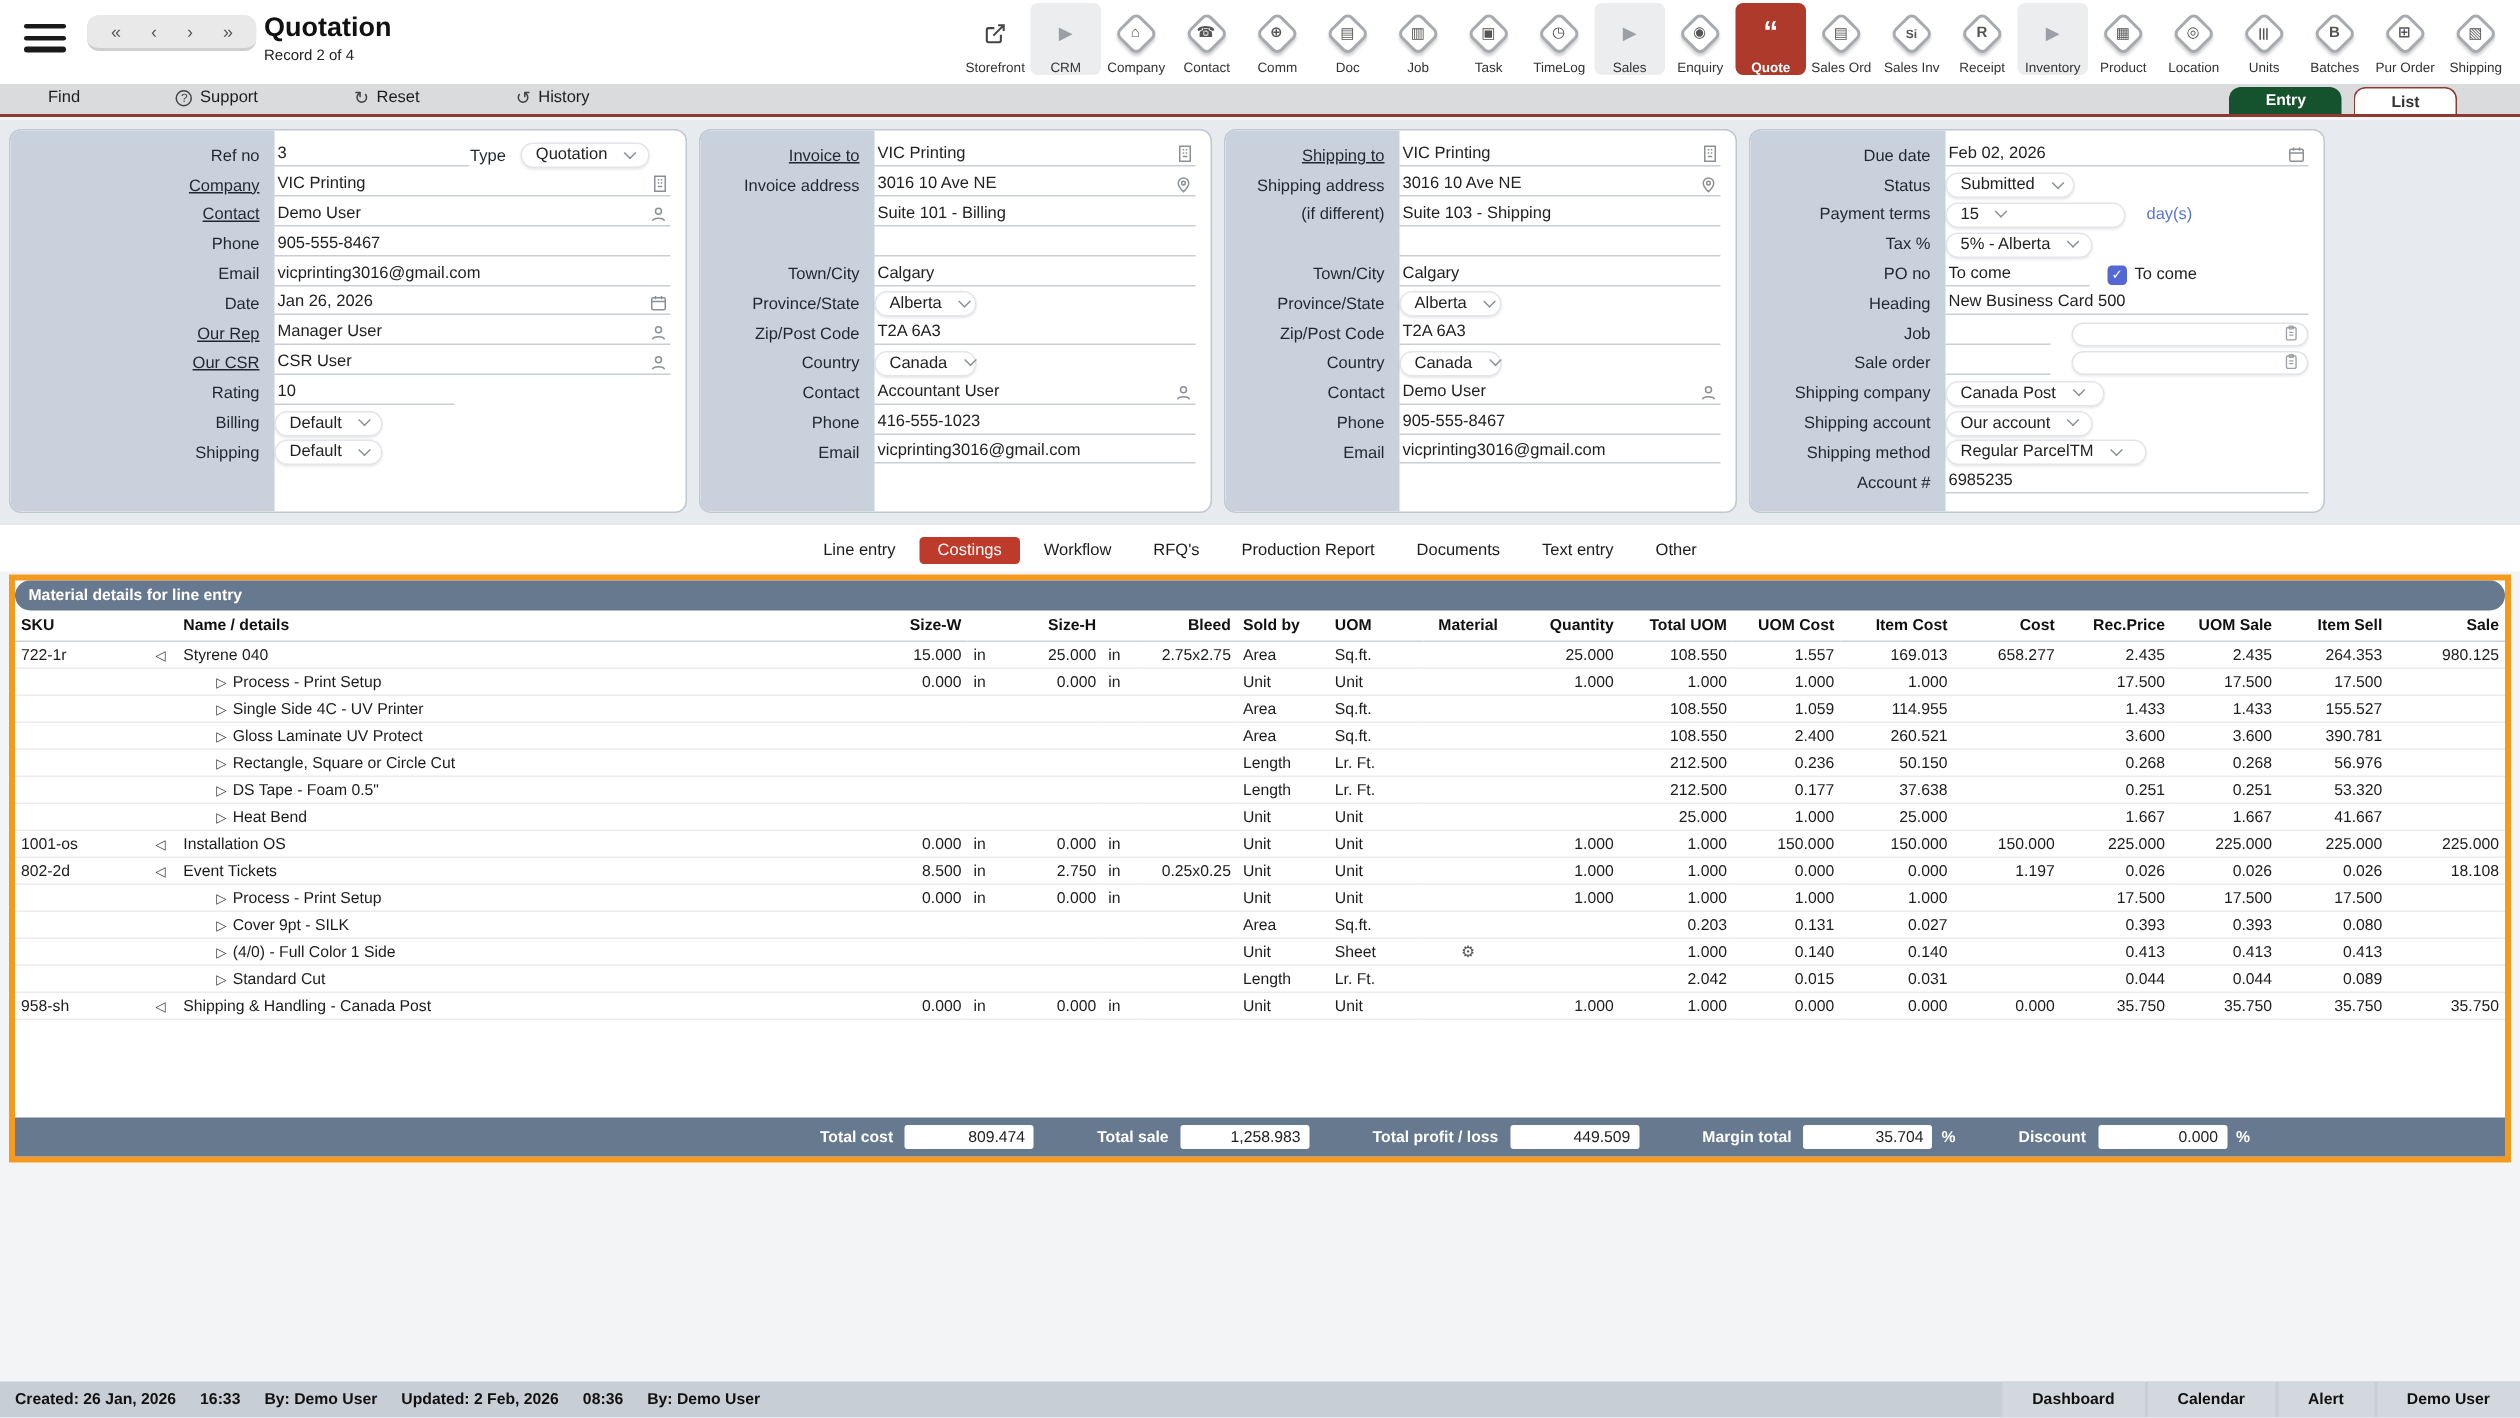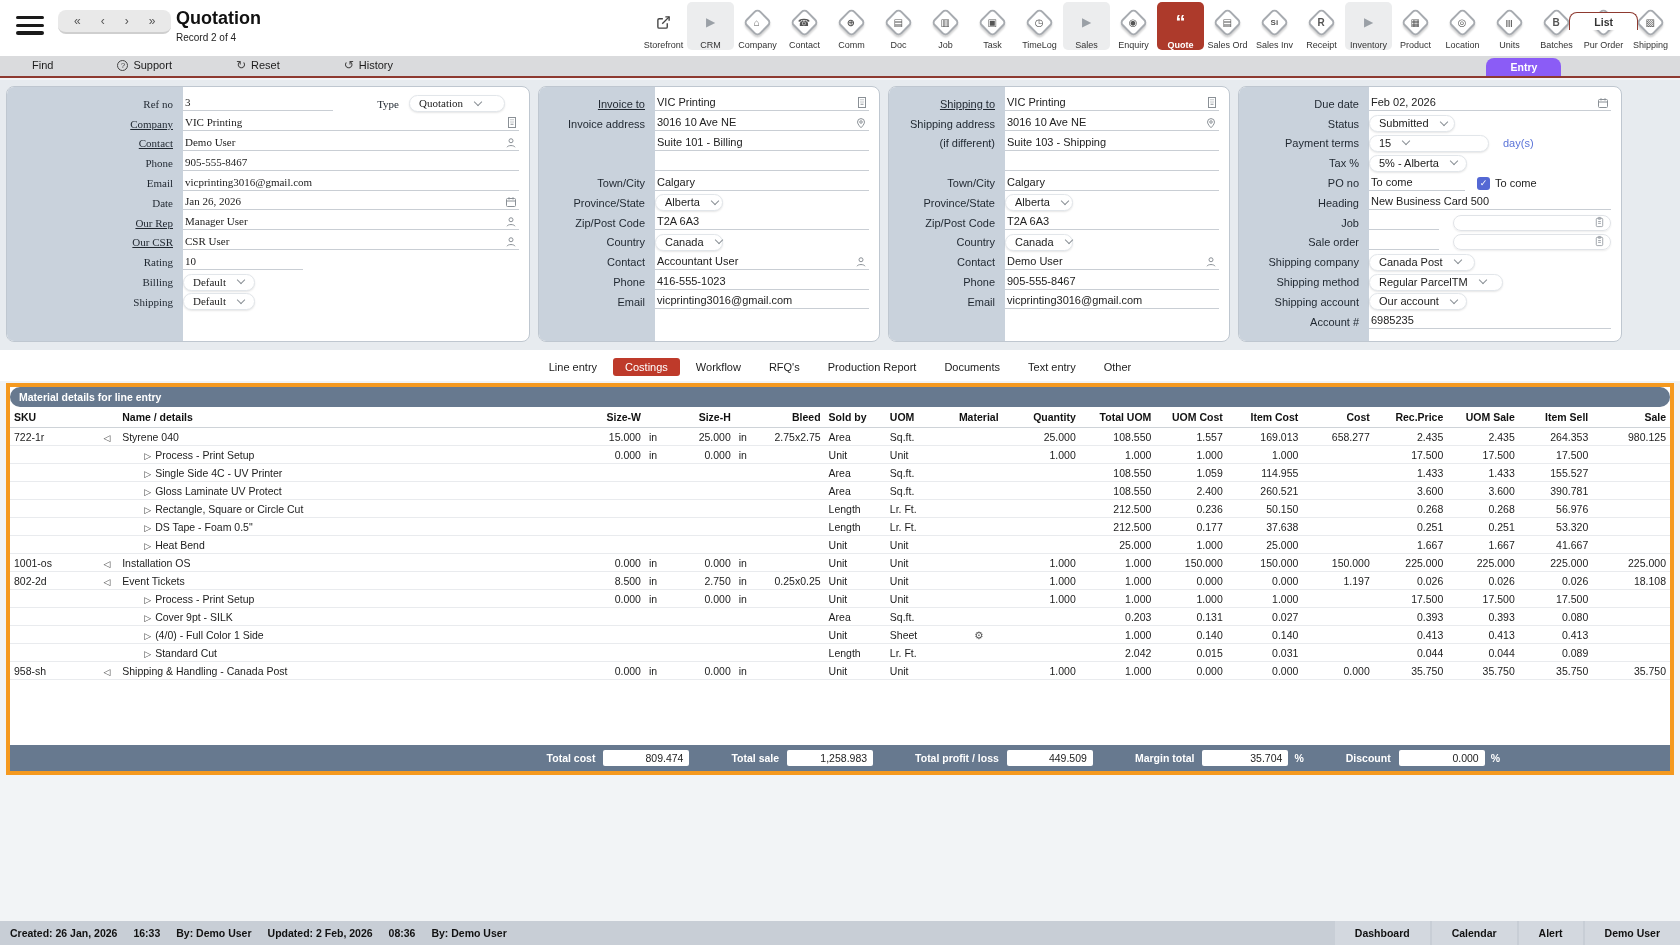--- a/index.html
+++ b/index.html
@@ -35,21 +35,21 @@
   
   .tb2{position:absolute;top:56px;left:0;right:0;height:22px;background:#DADBDD;border-bottom:2px solid #8E3A30;}
   .tb2-left{position:absolute;left:0;top:0;bottom:2px;display:flex;align-items:center;}
   .tb2-btn{display:flex;align-items:center;gap:5px;padding:0 32px;height:100%;cursor:pointer;color:#1c1c1c;}
   .qcirc{width:11px;height:11px;border:1.2px solid #444;border-radius:50%;font-size:8px;line-height:9px;
     text-align:center;display:inline-block;color:#444;}
   .tbglyph{font-size:12px;color:#444;}
   .rtabs{position:absolute;right:42px;bottom:0;display:flex;gap:8px;}
   .rtab{height:18px;padding:0 24px;border-radius:8px 8px 0 0;font-size:10.5px;font-weight:bold;
     display:flex;align-items:center;cursor:pointer;}
-  .rtab.active{background:#8b5cf6;color:#fff;margin-top:46px;}
+  .rtab.active{background:#14532d;color:#fff;}
   .rtab.inactive{background:#fff;color:#333;border:1.5px solid #8E3A30;border-bottom:none;}
 
   
   .main{position:absolute;top:80px;bottom:24px;left:0;right:0;background:#F2F4F6;}
   .panels-strip{background:#E7EBEF;padding:6px 6px 8px;display:flex;gap:8px;}
   .panel{position:relative;background:#fff;border:1px solid #bfc7d0;border-radius:8px;height:256px;
     overflow:hidden;padding-top:7px;}
   .labelstrip{position:absolute;left:0;top:0;bottom:0;width:var(--lw);background:#C9D2DC;}
   .frow{position:relative;display:flex;align-items:center;height:19.8px;}
   .flabel{width:var(--lw);flex:none;text-align:right;padding-right:10px;color:#1f2730;position:relative;}
@@ -312,21 +312,21 @@
         </span>
     </div>
     <div class="rtabs">
       <span class="rtab active">Entry</span>
       <span class="rtab inactive">List</span>
     </div>
   </div>
 
   <div class="main">
     <div class="panels-strip">
-      <div class="panel" id="panel-general" style="--lw:176px;width:524px;font-family:Liberation Serif, serif;">
+      <div class="panel" id="panel-general" style="--lw:176px;width:452px;">
           <div class="labelstrip"></div>
           <div class="frow">
             <span class="flabel">Ref no</span>
             <div class="fbody">
               <div class="tinput" style="width: 150px;"><span>3</span></div>
               <span class="flabel2">Type</span>
               <span class="selpill" style="width: 96px; margin-right: 14px;">
                 <span>Quotation</span>
                 <span class="chev"></span>
               </span>
@@ -710,33 +710,33 @@
           <div class="frow">
             <span class="flabel">Shipping company</span>
             <div class="fbody">
               <span class="selpill" style="width: 106px;">
                 <span>Canada Post</span>
                 <span class="chev"></span>
               </span>
             </div>
           </div>
           <div class="frow">
+            <span class="flabel">Shipping account</span>
+            <div class="fbody">
+              <span class="selpill" style="width: 98px;">
+                <span>Our account</span>
+                <span class="chev"></span>
+              </span>
+            </div>
+          </div>
+          <div class="frow">
             <span class="flabel">Shipping method</span>
             <div class="fbody">
               <span class="selpill" style="width: 134px;">
                 <span>Regular ParcelTM</span>
-                <span class="chev"></span>
-              </span>
-            </div>
-          </div>
-          <div class="frow">
-            <span class="flabel">Shipping account</span>
-            <div class="fbody">
-              <span class="selpill" style="width: 98px;">
-                <span>Our account</span>
                 <span class="chev"></span>
               </span>
             </div>
           </div>
           <div class="frow">
             <span class="flabel">Account #</span>
             <div class="fbody">
               <div class="tinput fill"><span>6985235</span></div>
             </div>
           </div>

